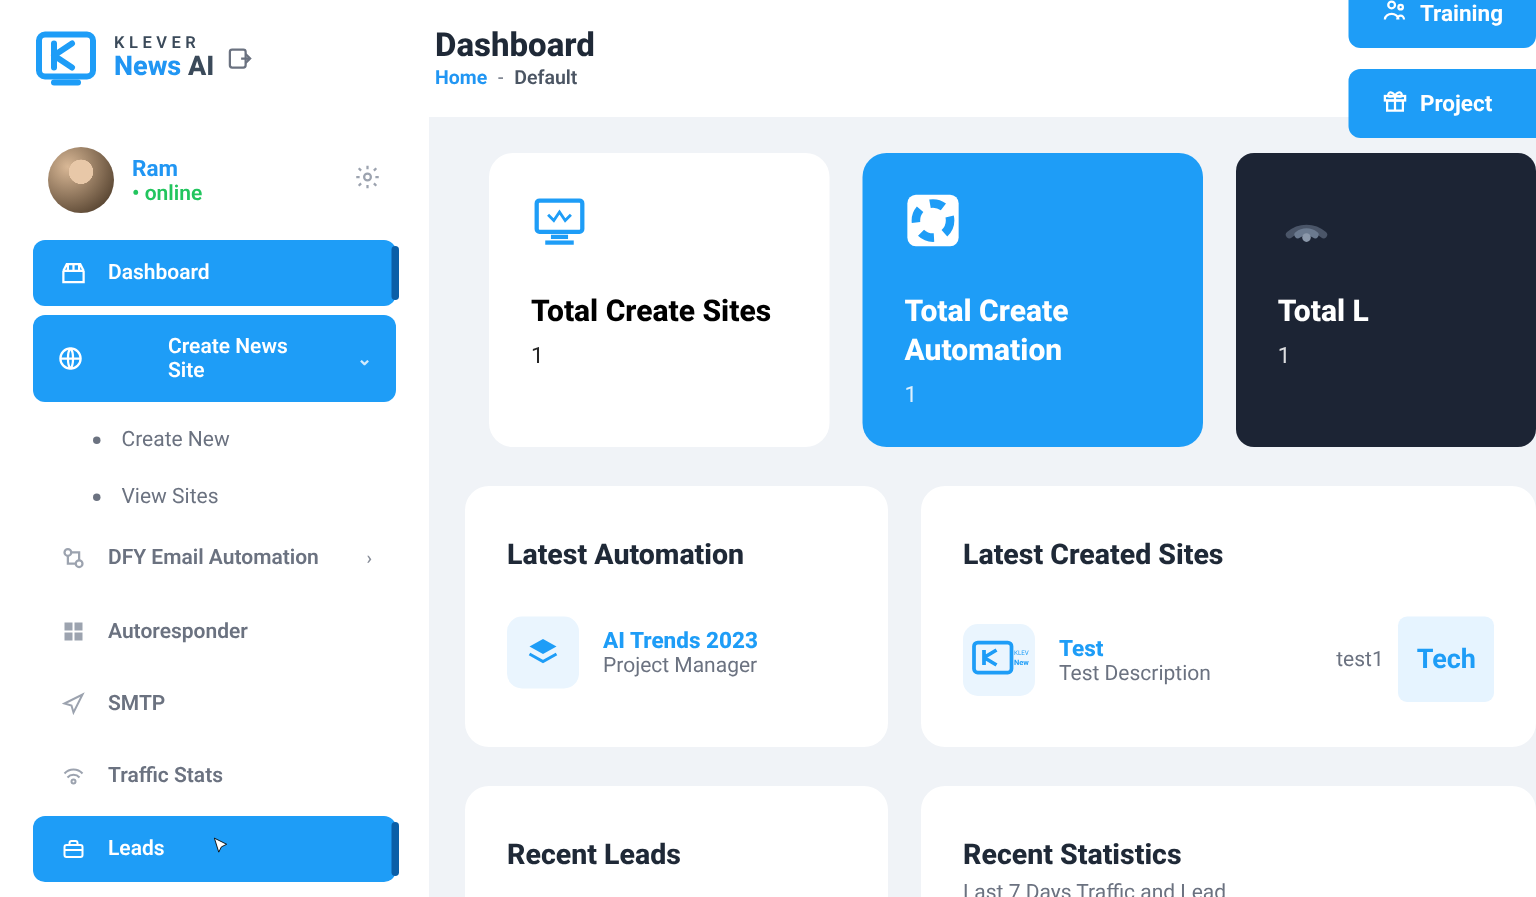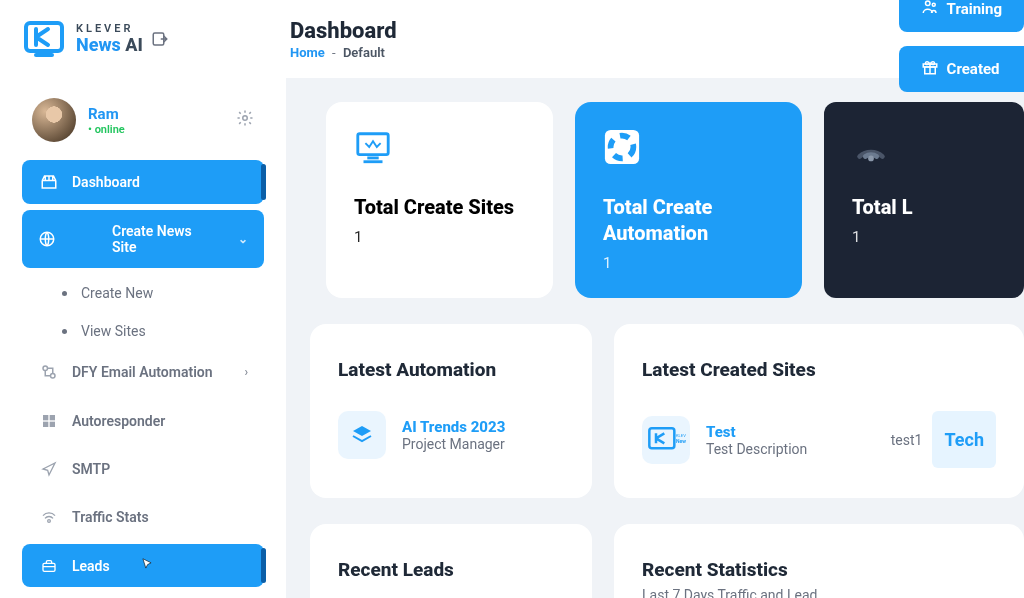--- a/index.html
+++ b/index.html
@@ -29,21 +29,21 @@
 .hbtn .ic { font-size: 16px; }
 
 .layout { display: flex; height: calc(598px - 78px); }
 
 .sidebar { width: 286px; background: #fff; padding: 14px 22px; overflow-y:auto; }
 .profile { display: flex; align-items: center; padding: 6px 10px 18px 10px; }
 .avatar { width: 44px; height: 44px; border-radius: 50%; background: radial-gradient(circle at 30% 30%, #d9b896, #3a2a1a); position:relative; overflow:hidden; }
 .avatar::after{content:"";position:absolute;top:6px;left:10px;width:24px;height:30px;background:radial-gradient(circle at 50% 35%, #e8c8a8 35%, transparent 36%);border-radius:50% 50% 40% 40%;}
 .profile-info { margin-left: 12px; flex:1; }
 .profile-name { color: #2196f3; font-weight: 700; font-size: 15px; }
-.profile-status { color: #22c55e; font-size: 11px; font-weight:600; }
+.profile-status { color: #22c55e; font-size: 14px; font-weight:600; }
 .gear { color: #9ca3af; font-size: 16px; }
 
 .nav { list-style: none; }
 .nav-item { display: flex; align-items: center; padding: 13px 16px; border-radius: 8px; margin-bottom: 6px; cursor: pointer; position: relative; font-size: 14px; color: #6b7280; font-weight: 600; }
 .nav-item .nic { width: 22px; display: inline-flex; align-items:center; justify-content:center; font-size: 15px; margin-right: 12px; }
 .nav-item.active { background: #1e9df7; color: #fff; }
 .nav-item.active::before { content:""; position:absolute; right:-2px; top:10%; height:80%; width:5px; background:#0b5fa8; border-radius:3px; }
 .nav-item.expand { background: #1e9df7; color: #fff; gap: 44px; }
 .nav-item .chev { margin-left: auto; font-size: 12px; opacity: 0.8; }
 .nav-sub { padding-left: 28px; }
@@ -126,21 +126,21 @@
       <span>Training</span>
     </button>
     <button class="hbtn bonuses">
       <span class="ic">
         <svg width="18" height="18" viewBox="0 0 24 24" fill="none" stroke="#fff" stroke-width="2">
             <rect x="3" y="8" width="18" height="4"></rect>
             <rect x="5" y="12" width="14" height="9"></rect>
             <path d="M12 8v13M12 8c-2-4-6-4-6-1s3 1 6 1M12 8c2-4 6-4 6-1s-3 1-6 1"></path>
           </svg>
       </span>
-      <span>Created</span>
+      <span>Project</span>
     </button>
   </div>
 </div>
 
 <div class="layout">
   <aside class="sidebar">
     <div class="profile">
       <div class="avatar"></div>
       <div class="profile-info">
         <div class="profile-name">Ram</div>

